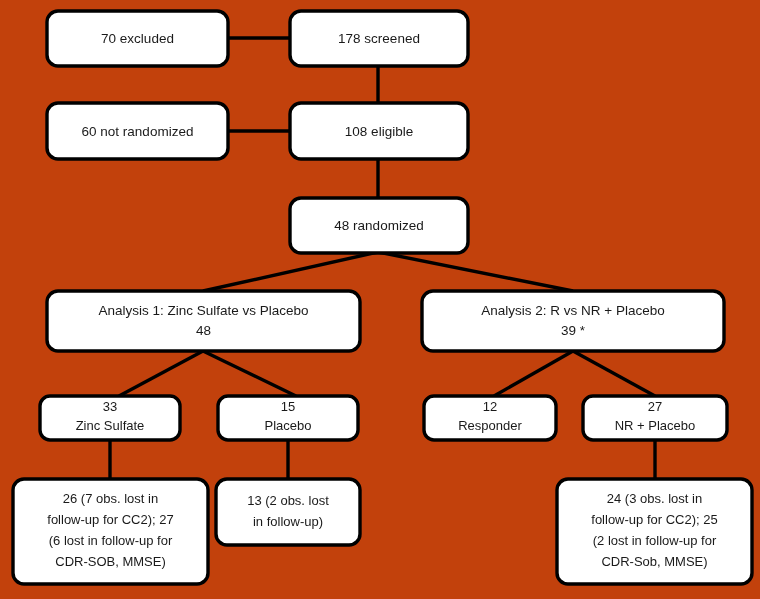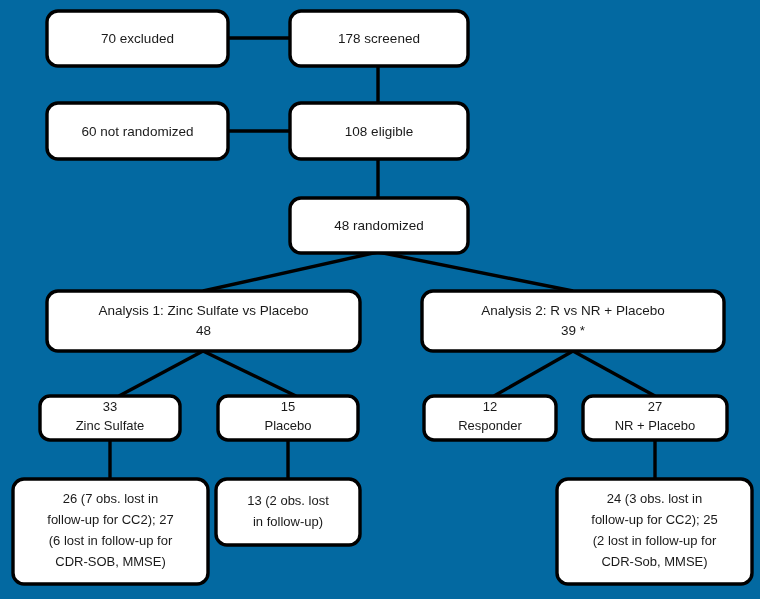--- a/index.html
+++ b/index.html
@@ -11,21 +11,21 @@
   body {
     font-family: "Liberation Sans", sans-serif;
     width: 760px;
     height: 599px;
     overflow: hidden;
   }
   #flow-root {
     position: relative;
     width: 760px;
     height: 599px;
-    background: #0369a1;
+    background: #c2410c;
   }
   svg#flow-svg {
     display: block;
     width: 760px;
     height: 599px;
   }
   .box-rect {
     fill: #ffffff;
     stroke: #000000;
     stroke-width: 3.4;

